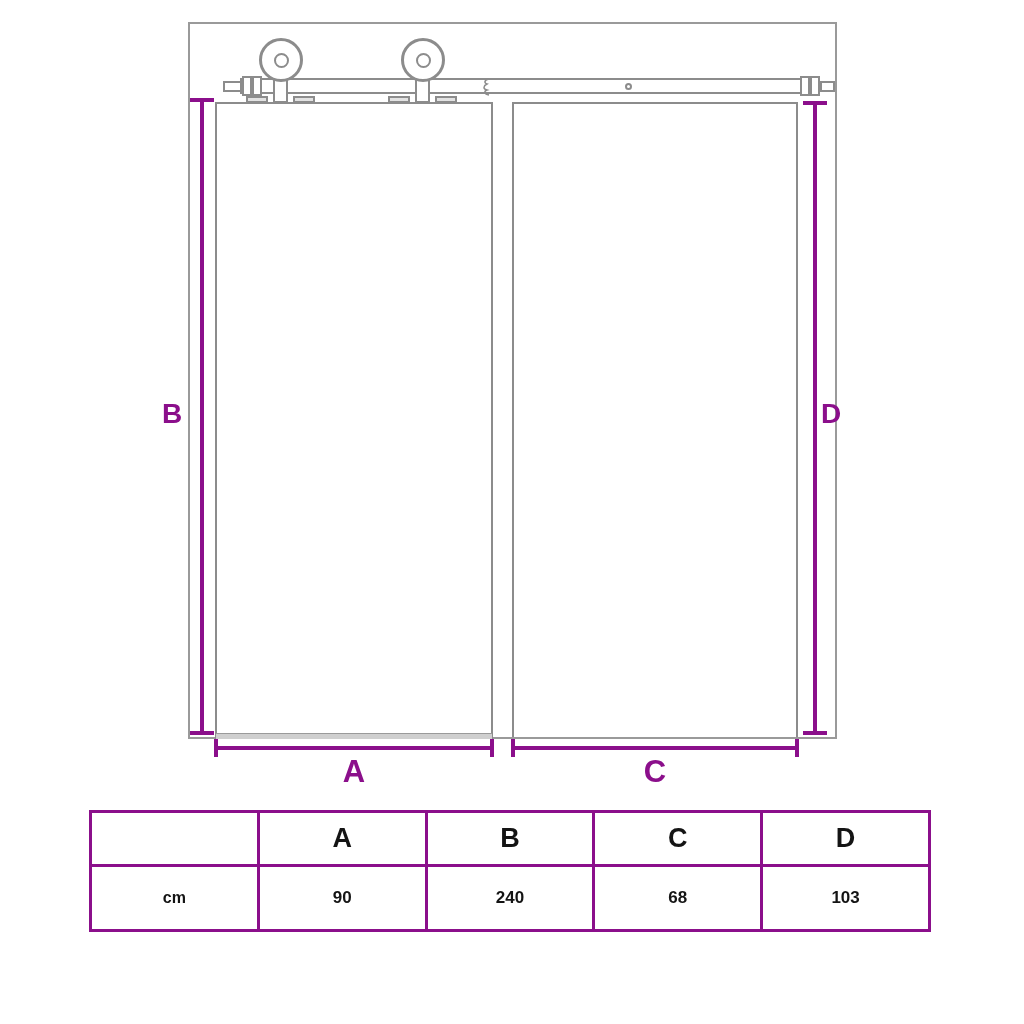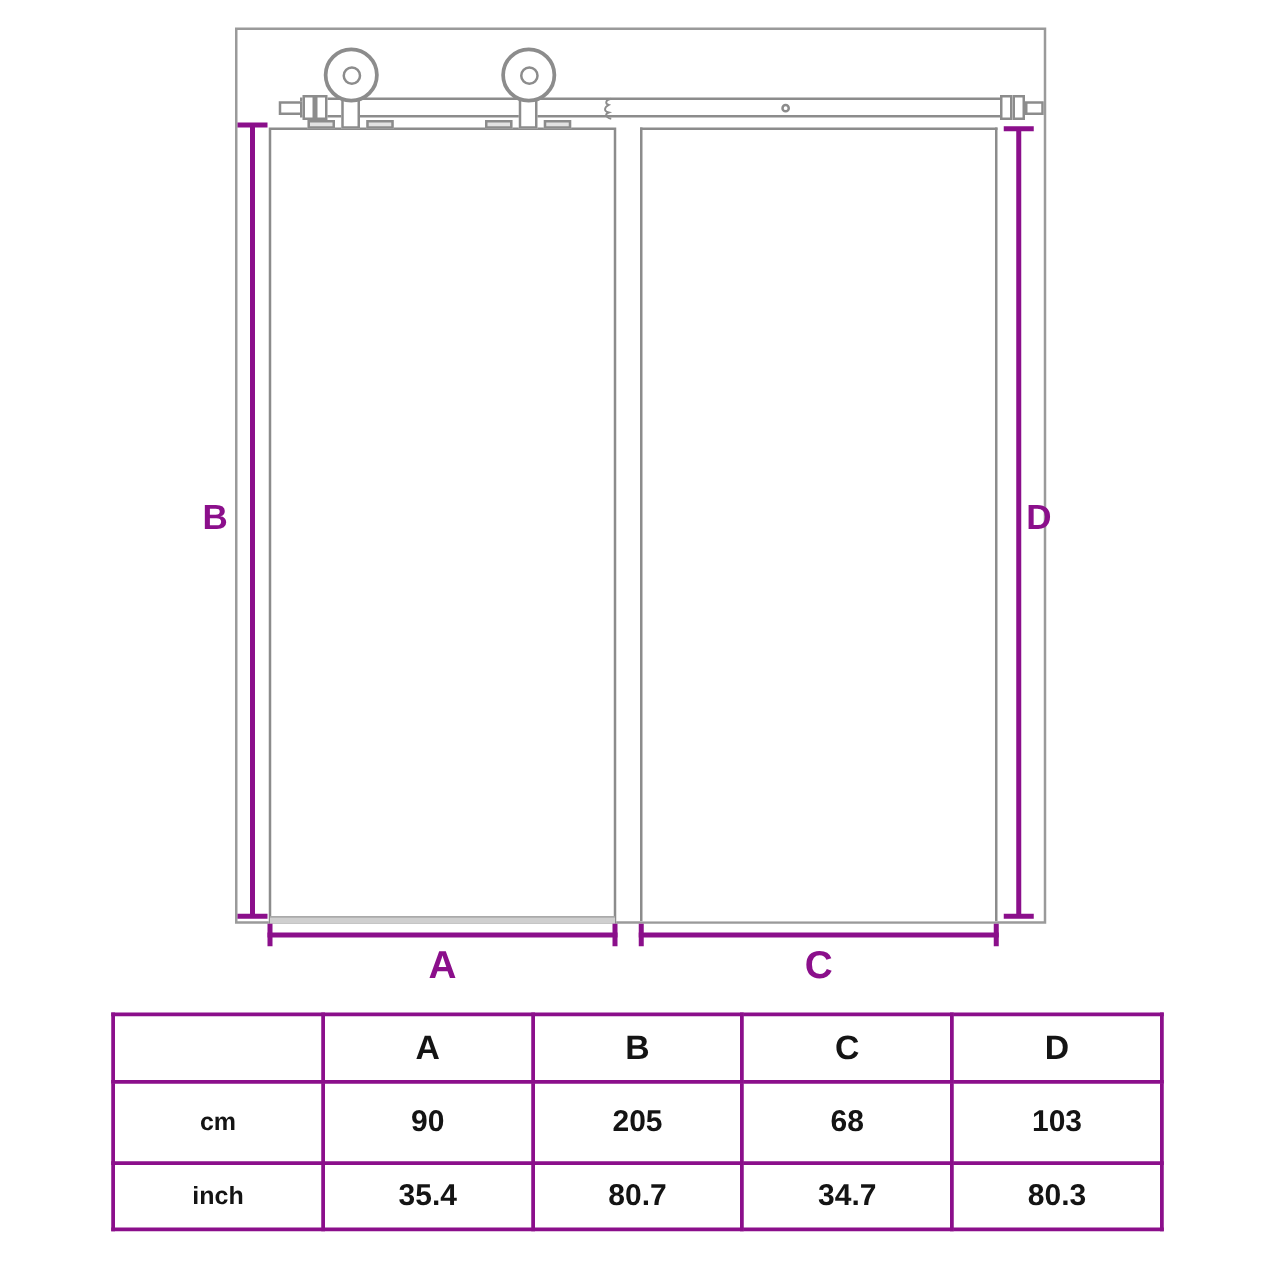--- a/index.html
+++ b/index.html
@@ -73,22 +73,22 @@
     position:absolute;left:89px;top:810px;width:842px;
     border-collapse:collapse;table-layout:fixed;z-index:9;background:#fff;
   }
   table.dims th,table.dims td{
     border:3px solid var(--accent);
     text-align:center;vertical-align:middle;
     color:#141414;font-weight:bold;
   }
   tr.hdr-row{height:54px;} tr.hdr-row th{font-size:27px;}
   tr.cm-row{height:65px;}  tr.inch-row{height:53px;}
-  td.unit{font-size:20px;}
-  td.val{font-size:24px;}
+  td.unit{font-size:16px;}
+  td.val{font-size:17px;}
 </style>
 </head>
 <body>
 
 <div id="canvas">
 
   <div class="abs wall"></div>
   <div class="abs opening"></div>
 
   <div class="abs rail-body"></div>
@@ -146,27 +146,20 @@
         <tr class="hdr-row">
       <th></th>
       <th>A</th>
       <th>B</th>
       <th>C</th>
       <th>D</th>
     </tr>
     <tr class="cm-row">
       <td class="unit">cm</td>
       <td class="val">90</td>
-      <td class="val">205</td>
+      <td class="val">240</td>
       <td class="val">68</td>
       <td class="val">103</td>
-    </tr>
-    <tr class="inch-row">
-      <td class="unit">inch</td>
-      <td class="val">35.4</td>
-      <td class="val">80.7</td>
-      <td class="val">34.7</td>
-      <td class="val">80.3</td>
     </tr>
   </tbody>
     </table>
 
 </div>
 
 </body></html>

